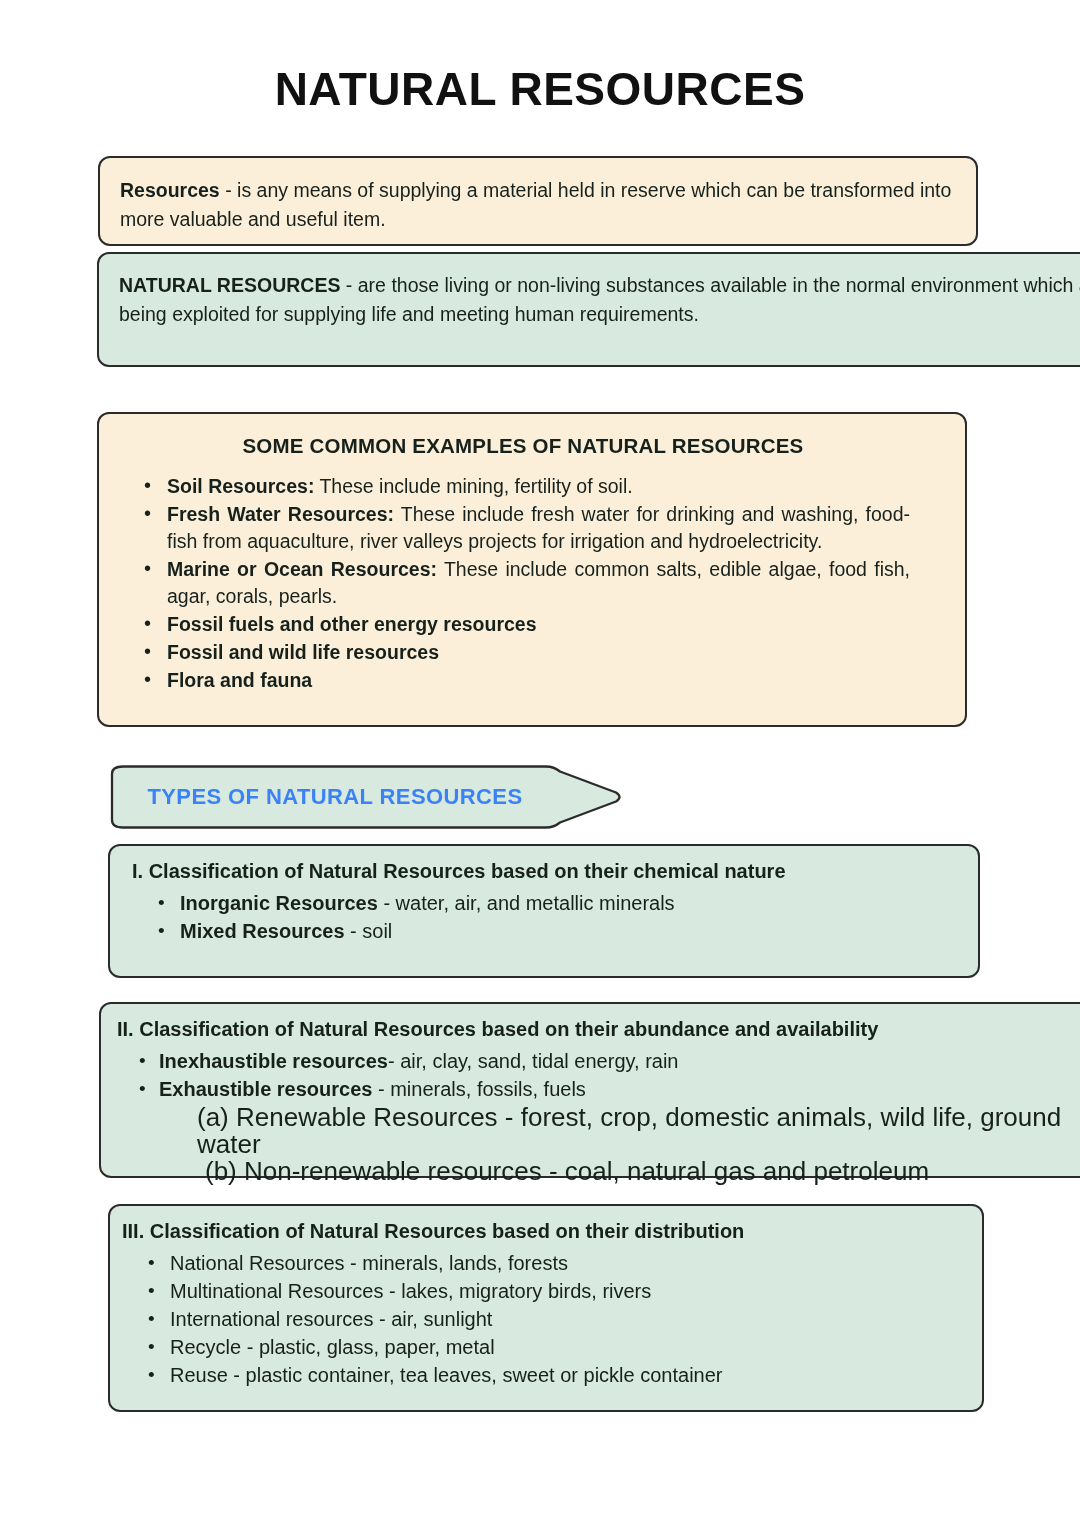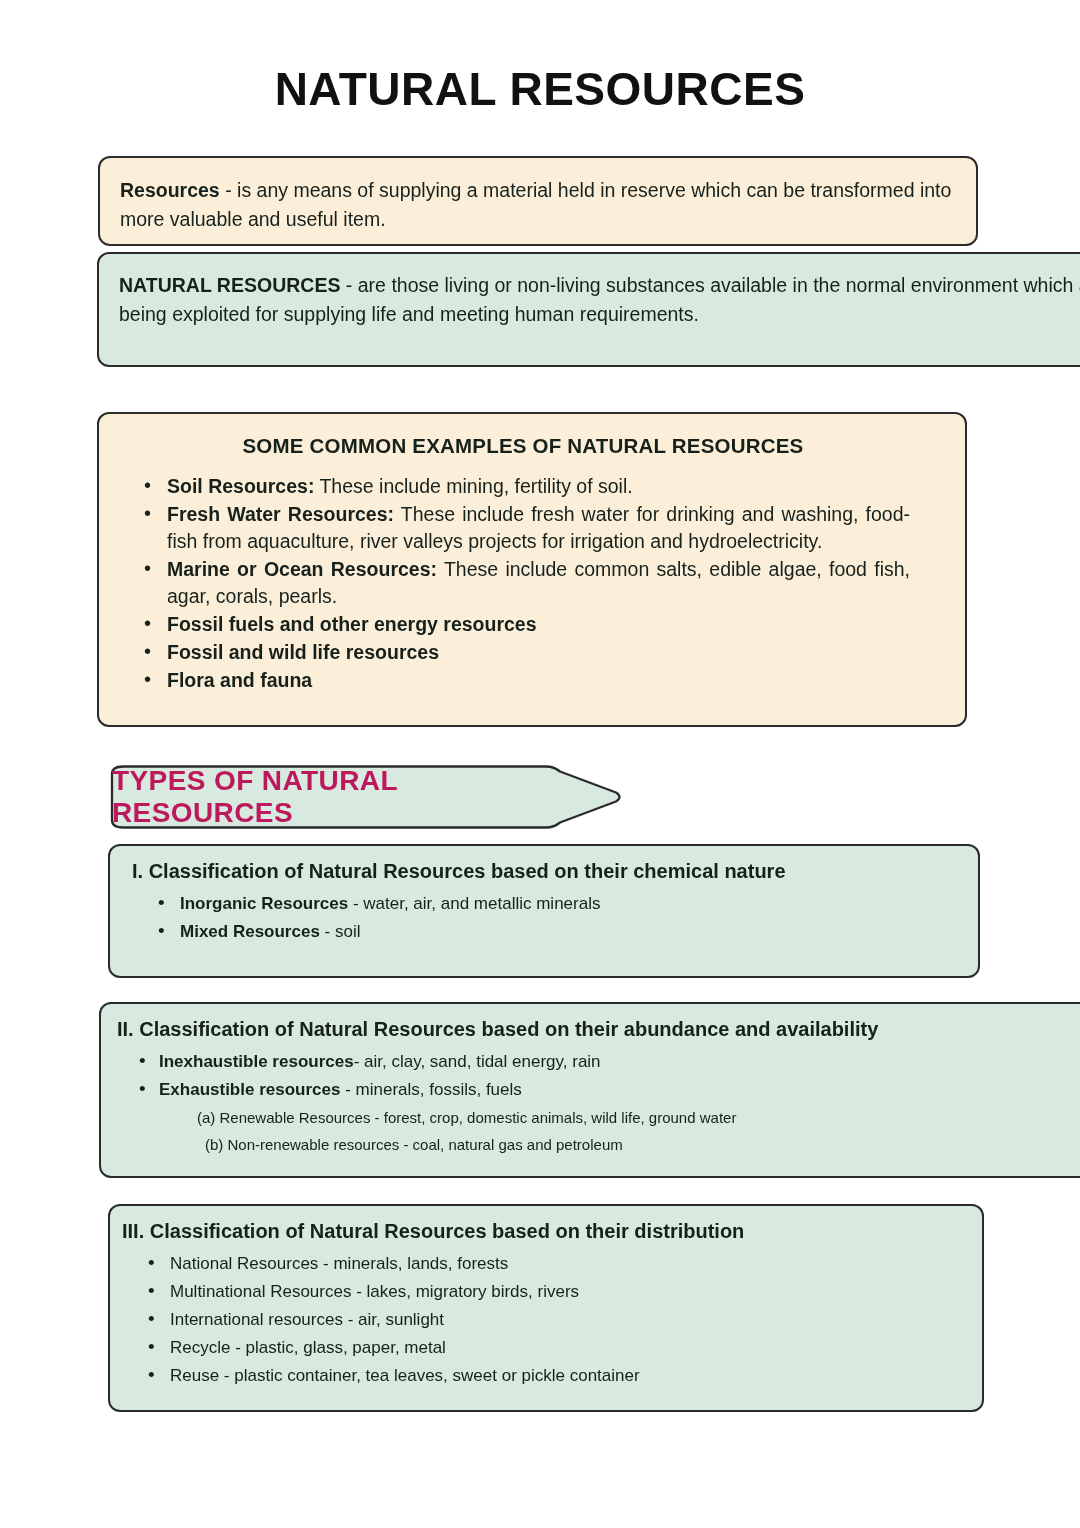--- a/index.html
+++ b/index.html
@@ -119,39 +119,39 @@
   }
   #banner-types svg { display: block; width: 530px; height: 66px; }
   #banner-types .banner-label {
     position: absolute;
     left: 0; top: 0;
     width: 460px;
     height: 66px;
     display: flex;
     align-items: center;
     justify-content: center;
-    font-size: 28px;
+    font-size: 22px;
     font-weight: 700;
     letter-spacing: 0.4px;
-    color: #be185d;
+    color: #3b82f6;
     padding-left: 14px;
     box-sizing: border-box;
   }
 
   
   .cls-heading {
     font-size: 20px;
     font-weight: 700;
     line-height: 28px;
     margin-bottom: 5px;
   }
   .cls ul { margin: 0; padding: 0; list-style: none; }
   .cls li {
     position: relative;
-    font-size: 17px;
+    font-size: 20px;
     line-height: 27px;
   }
   .cls li:before {
     content: "\2022";
     position: absolute;
     font-size: 19px;
     line-height: 27px;
   }
 
   #card-cls1 {
@@ -167,21 +167,21 @@
   #card-cls2 {
     left: 99px;
     top: 1002px;
     width: 994px;
     height: 176px;
     padding: 11px 12px 0 16px;
   }
   #card-cls2 li { padding-left: 42px; margin-bottom: 1px; }
   #card-cls2 li:before { left: 22px; top: -1px; }
   #card-cls2 .sub {
-    font-size: 15px;
+    font-size: 26px;
     line-height: 27px;
     padding-left: 80px;
   }
   #card-cls2 .sub.second { padding-left: 88px; }
 
   #card-cls3 {
     left: 108px;
     top: 1204px;
     width: 876px;
     height: 208px;

